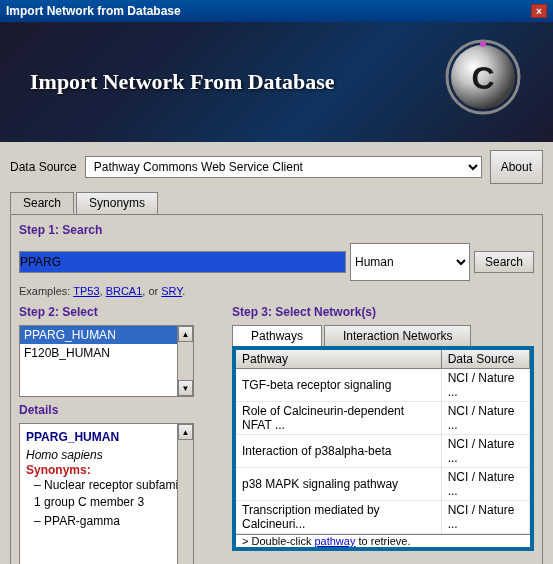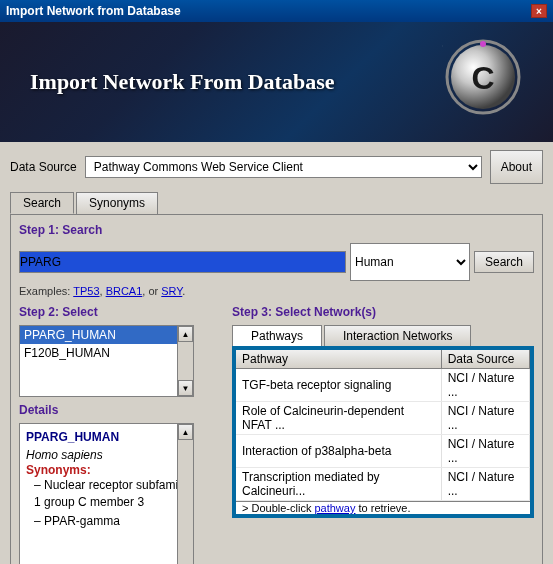--- a/index.html
+++ b/index.html
@@ -454,20 +454,24 @@
                 </tr>
                 <tr>
                   <td>Role of Calcineurin-dependent NFAT ...</td>
                   <td>NCI / Nature ...</td>
                 </tr>
                 <tr>
                   <td>Interaction of p38alpha-beta</td>
                   <td>NCI / Nature ...</td>
                 </tr>
                 <tr>
+                  <td>p38 MAPK signaling pathway</td>
+                  <td>NCI / Nature ...</td>
+                </tr>
+                <tr>
                   <td>Transcription mediated by Calcineuri...</td>
                   <td>NCI / Nature ...</td>
                 </tr>
               </tbody>
           </table>
           <div class="step3-footer">
             &gt; Double-click <a href="#">pathway</a> to retrieve.
           </div>
         </div>
       </div>

